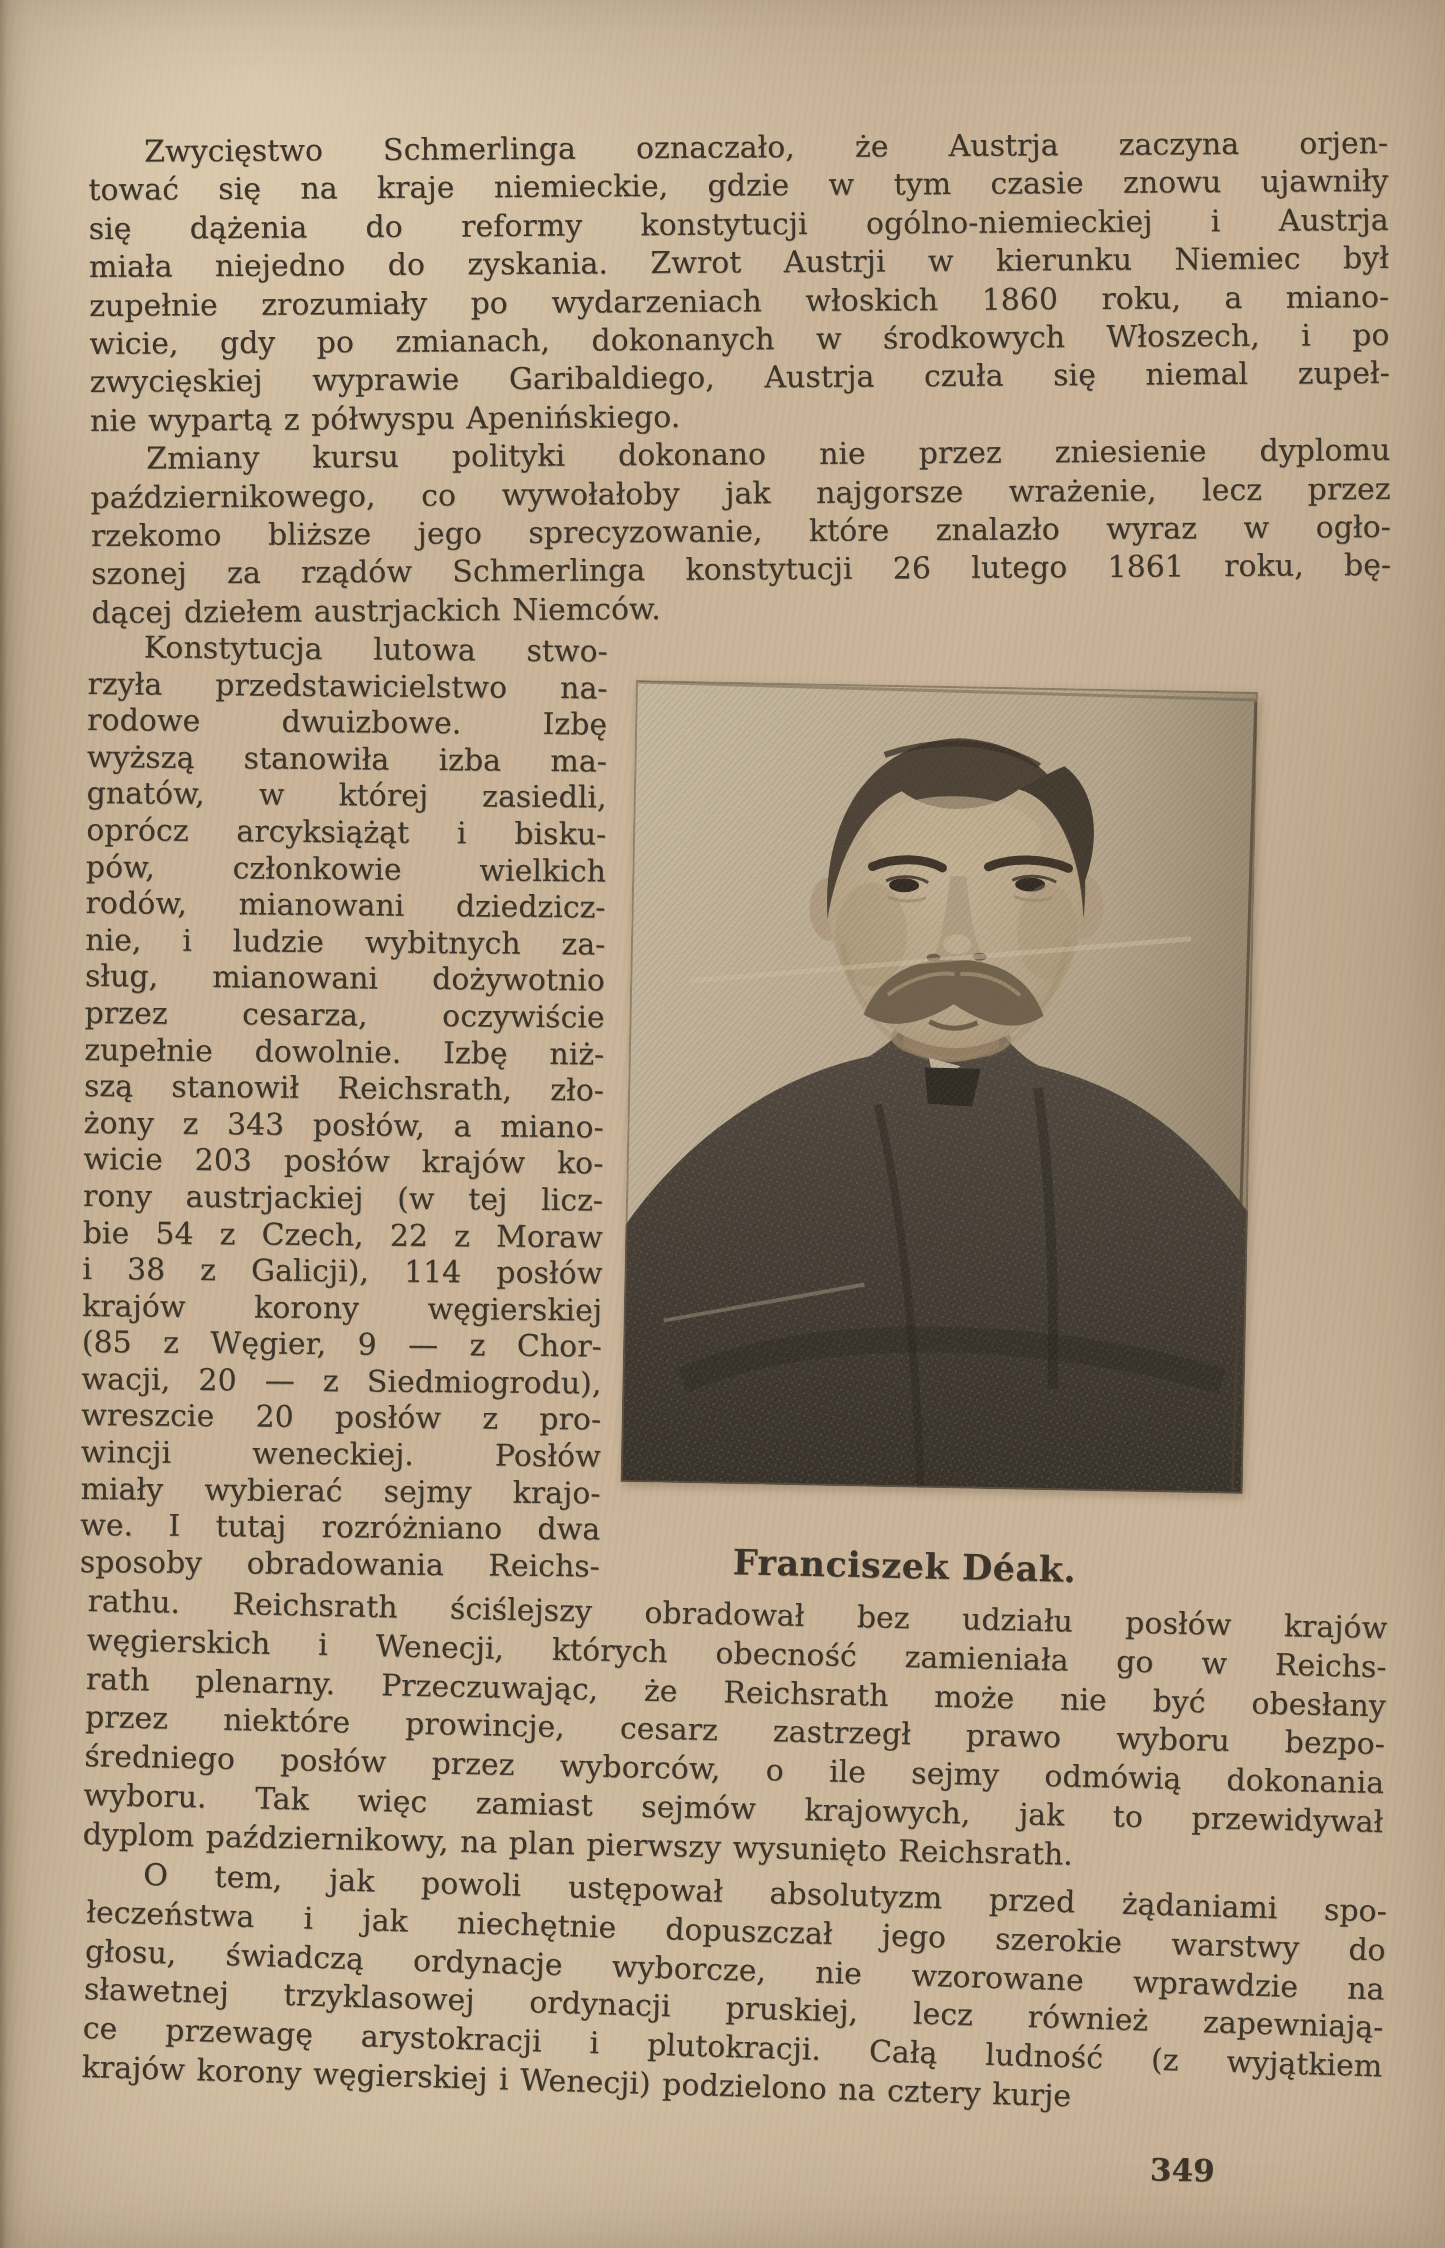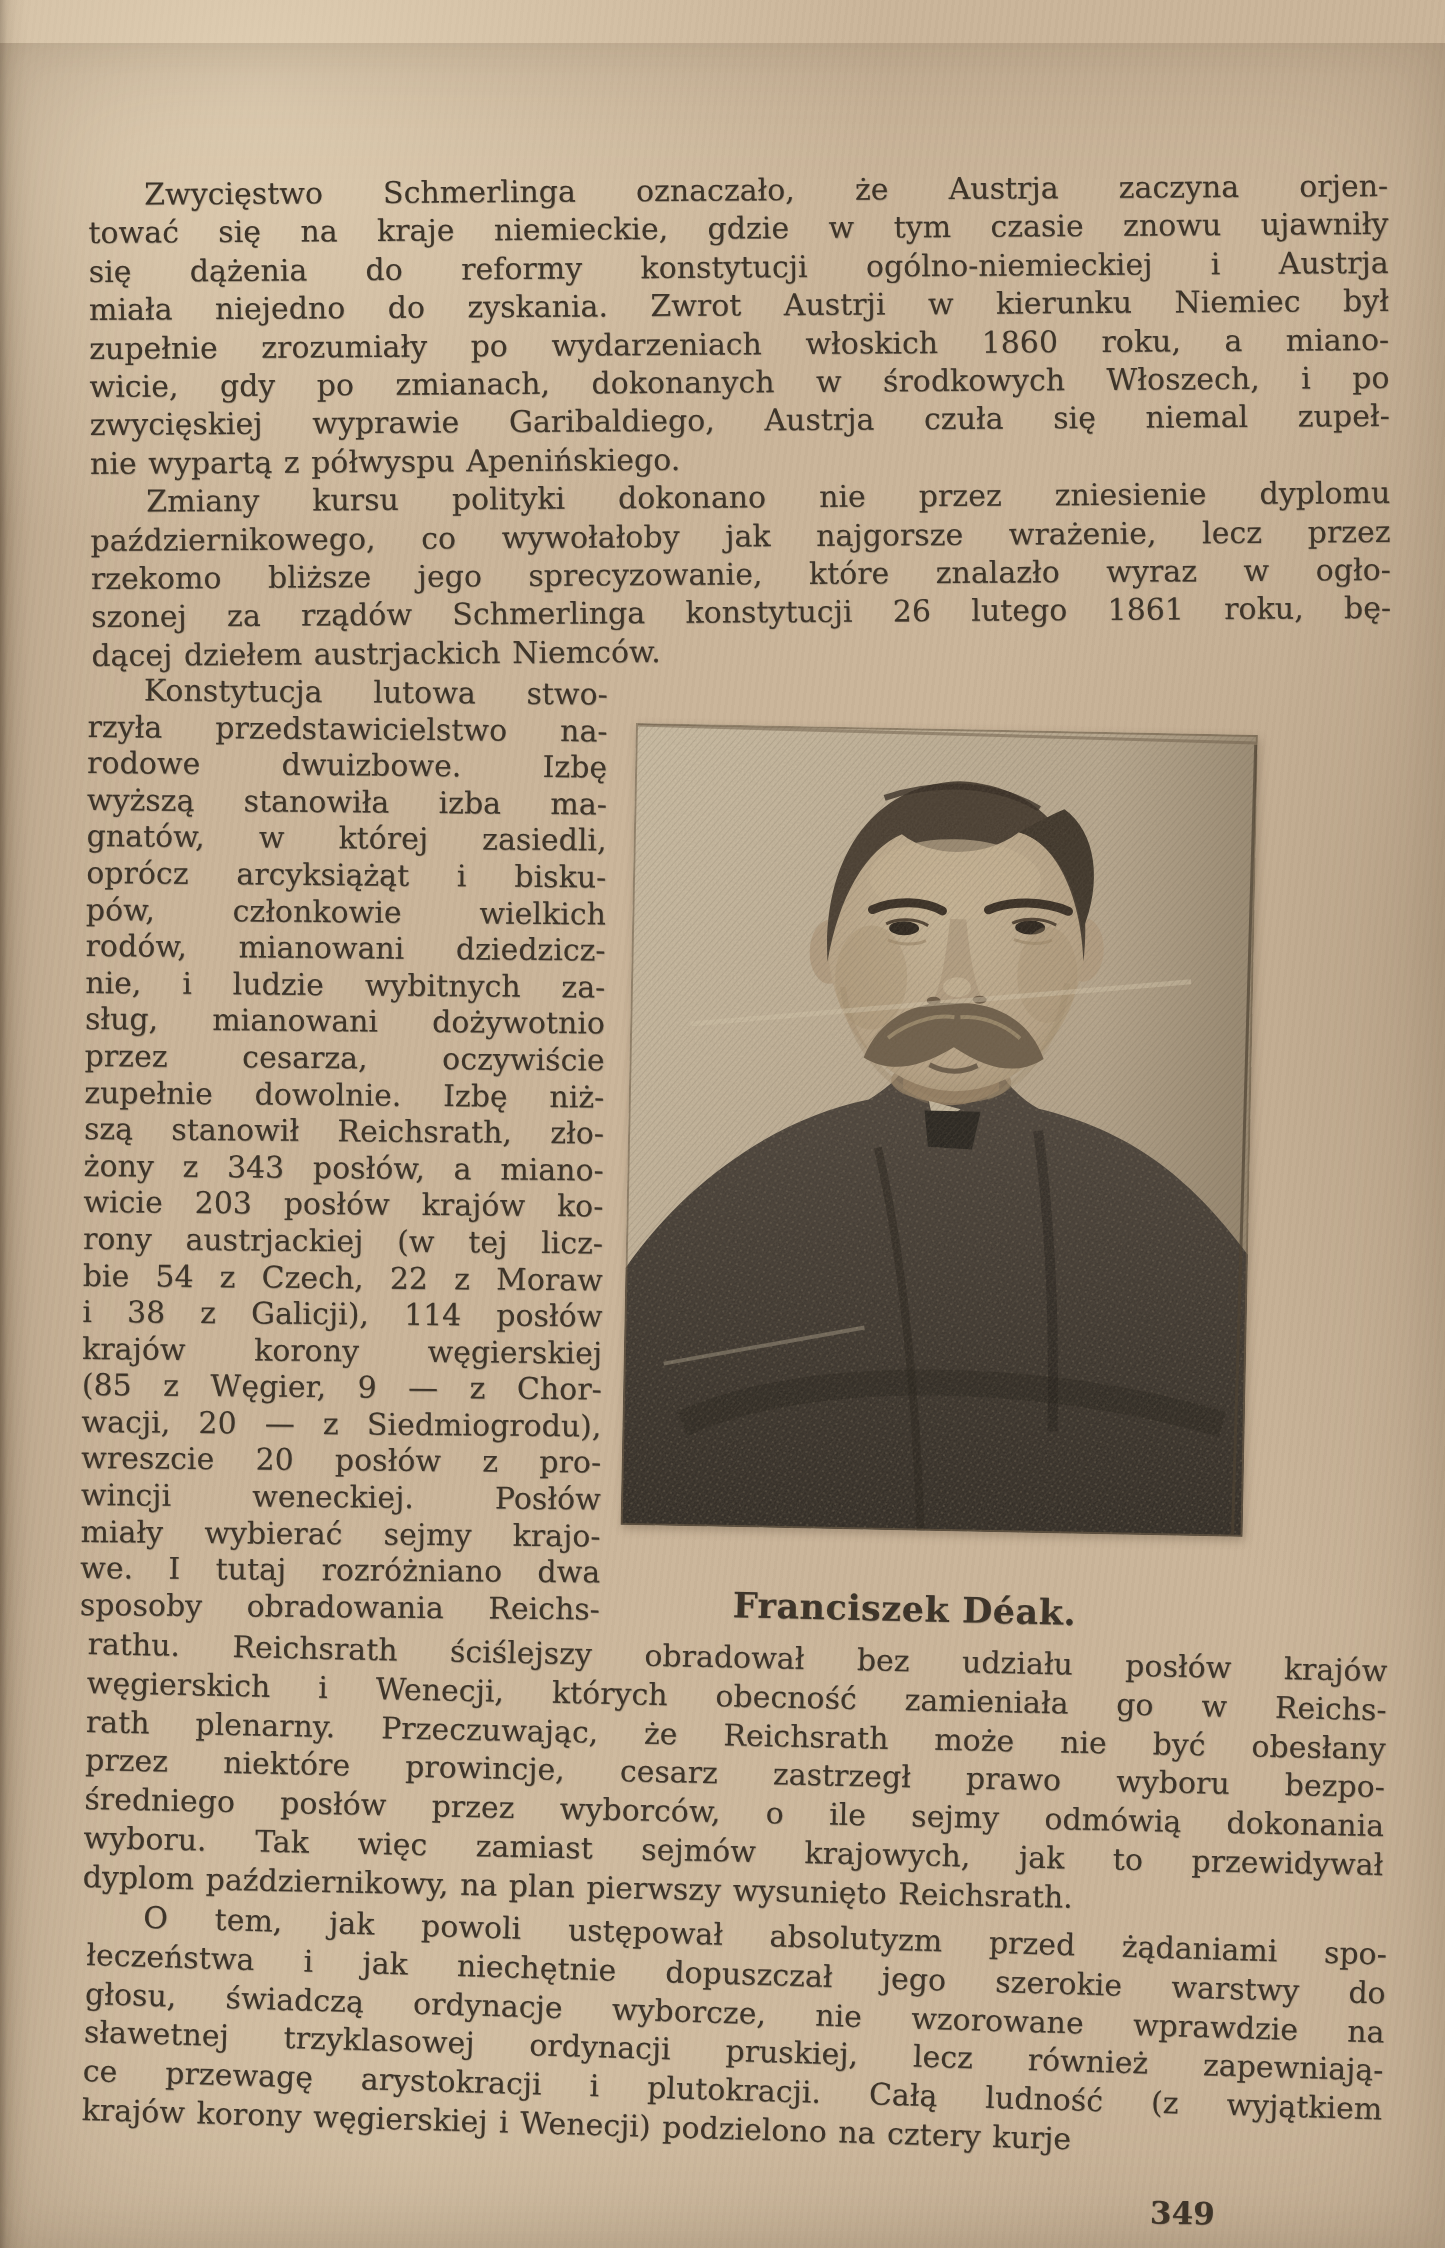--- a/index.html
+++ b/index.html
@@ -57,21 +57,21 @@
   .pageno{
     position:absolute;left:1150px;top:2152px;
     font-size:31px;font-weight:bold;
     transform:rotate(1deg);
     text-shadow:0.4px 0.6px 0.8px rgba(62,53,42,.45);
   }
 </style>
 </head>
 <body>
 
-<div class="page" style="position:absolute;inset:0;margin-top:43px;">
+<div class="page" style="position:absolute;inset:0;">
 
   <div class="block blockA">
       <div class="tline ind">Zwycięstwo Schmerlinga oznaczało, że Austrja zaczyna orjen-</div>
       <div class="tline">tować się na kraje niemieckie, gdzie w tym czasie znowu ujawniły</div>
       <div class="tline">się dążenia do reformy konstytucji ogólno-niemieckiej i Austrja</div>
       <div class="tline">miała niejedno do zyskania. Zwrot Austrji w kierunku Niemiec był</div>
       <div class="tline">zupełnie zrozumiały po wydarzeniach włoskich 1860 roku, a miano-</div>
       <div class="tline">wicie, gdy po zmianach, dokonanych w środkowych Włoszech, i po</div>
       <div class="tline">zwycięskiej wyprawie Garibaldiego, Austrja czuła się niemal zupeł-</div>
       <div class="tline noj">nie wypartą z półwyspu Apenińskiego.</div>

